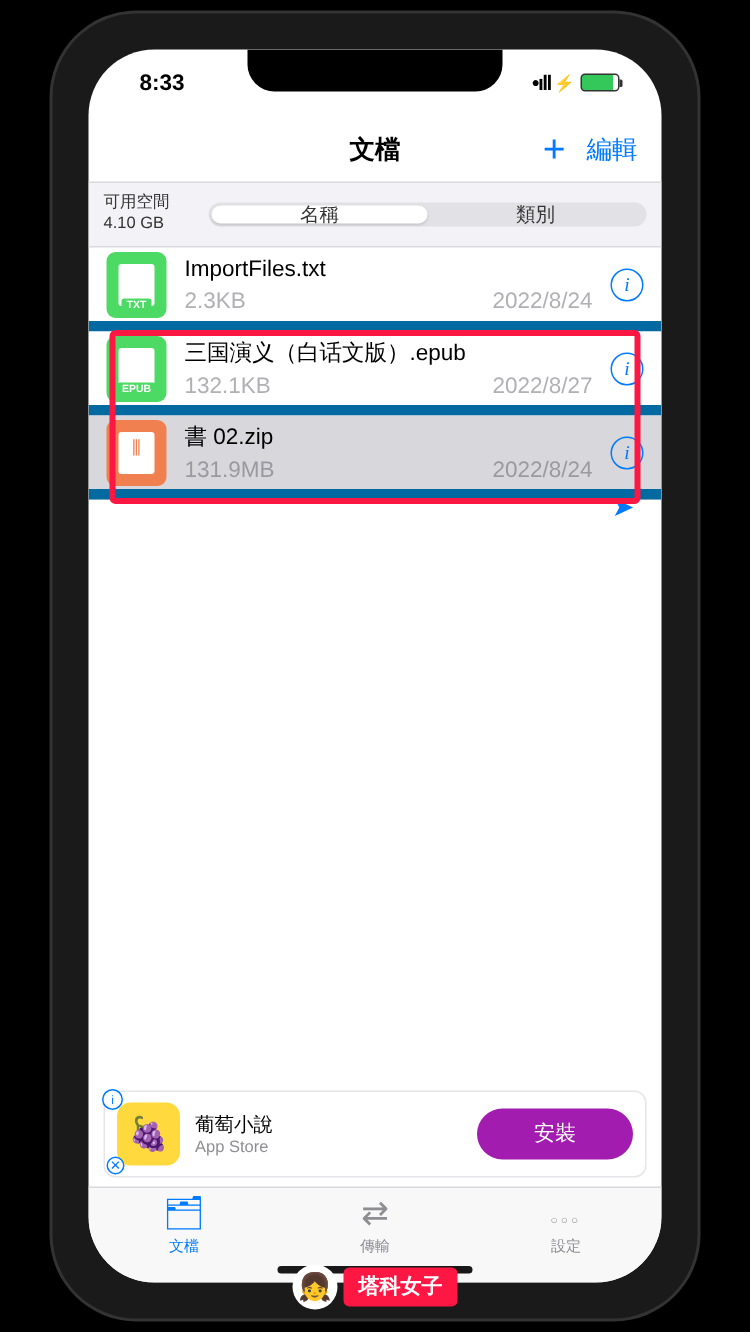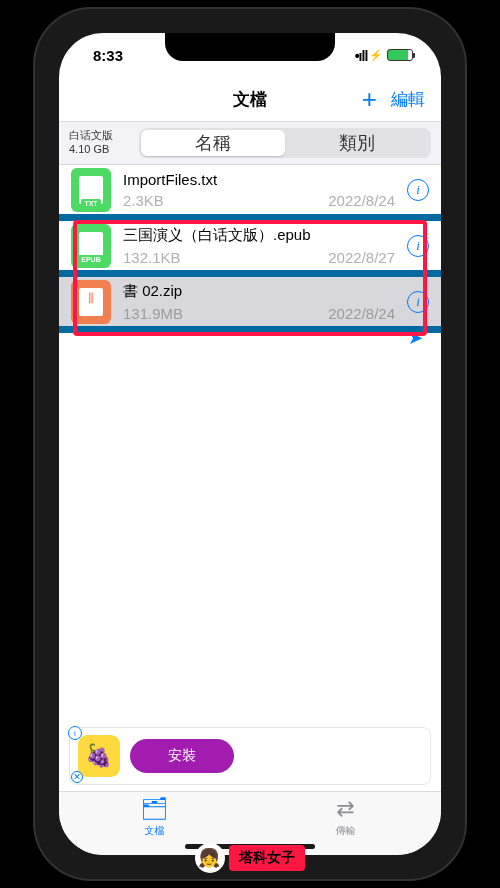--- a/index.html
+++ b/index.html
@@ -56,22 +56,22 @@
     position: absolute; right: 16px; display: flex; align-items: center; gap: 14px;
     color: #007aff; font-size: 17px;
   }
   .plus-icon { font-size: 26px; font-weight: 300; line-height: 1; }
   .subbar {
     height: 44px; background: #f2f2f7; border-top: 1px solid #d9d9de; border-bottom: 1px solid #d9d9de;
     display: flex; align-items: center; padding: 0 10px; gap: 8px;
   }
   .space-info { font-size: 11px; line-height: 1.25; color: #333; flex: 0 0 auto; min-width: 62px;}
   .segmented {
-    flex: 1; height: 30px; background: #e1e1e6; border-radius: 8px;
-    display: flex; padding: 2px; font-size: 18px;
+    flex: 1; height: 16px; background: #e1e1e6; border-radius: 8px;
+    display: flex; padding: 2px; font-size: 13px;
   }
   .seg { flex: 1; display: flex; align-items: center; justify-content: center; color: #333; border-radius: 6px; }
   .seg.active { background: #fff; box-shadow: 0 1px 2px rgba(0,0,0,0.15); font-weight: 500; }
   .filelist { flex: 1; overflow: hidden; position: relative; }
   .row {
     height: 56px; display: flex; align-items: center; padding: 0 12px; gap: 12px;
     border-bottom: 7px solid #0369a1; position: relative; background: #fff;
   }
   .row.selected { background: #d8d8dc; }
   .ficon {
@@ -153,21 +153,21 @@
   .dots::before { content: "○○○"; font-size: 8px; letter-spacing: 2px; }
   .watermark {
     position: absolute; bottom: 6px; left: 50%; transform: translateX(-50%);
     display: flex; align-items: center; gap: 4px; z-index: 60;
   }
   .wm-icon {
     width: 30px; height: 30px; background: #fff; border-radius: 50%; font-size: 18px;
     display: flex; align-items: center; justify-content: center;
   }
   .wm-text {
-    background: #ff1744; color: #000000; font-size: 14px; font-weight: 600;
+    background: #ff1744; color: #ffffff; font-size: 14px; font-weight: 600;
     padding: 4px 10px; border-radius: 4px;
   }
   .home-indicator {
     position: absolute; bottom: 6px; left: 50%; transform: translateX(-50%);
     width: 130px; height: 5px; background: #000; border-radius: 3px; opacity: 0.9;
   }
 </style>
 </head>
 <body>
 
@@ -187,21 +187,21 @@
     <div class="navbar">
       <span class="nav-title">文檔</span>
       <div class="nav-right">
         <span class="plus-icon">+</span>
         <span>編輯</span>
       </div>
     </div>
 
     <div class="subbar">
       <div class="space-info">
-        <div>白话文版</div>
+        <div>可用空間</div>
         <div>4.10 GB</div>
       </div>
       <div class="segmented">
         <div class="seg active">名稱</div>
         <div class="seg">類別</div>
       </div>
     </div>
 
     <div class="filelist">
       <div class="row">
@@ -241,31 +241,39 @@
       </div>
 
       <div class="highlight-box"></div>
       <div class="send-icon">➤</div>
     </div>
 
     <div class="ad-banner">
       <div class="ad-badge">i</div>
       <div class="ad-x">✕</div>
       <div class="ad-app">🍇</div>
+      <div class="ad-meta">
+        <div class="ad-title">葡萄小說</div>
+        <div class="ad-sub">App Store</div>
+      </div>
       <button class="ad-cta">安裝</button>
     </div>
 
     <div class="tabbar">
       <div class="tab active">
         <span class="tab-icon">🗂</span>
         <span class="tab-label">文檔</span>
       </div>
       <div class="tab">
         <span class="tab-icon">⇄</span>
         <span class="tab-label">傳輸</span>
+      </div>
+      <div class="tab">
+        <span class="tab-icon dots"></span>
+        <span class="tab-label">設定</span>
       </div>
     </div>
 
     <div class="home-indicator"></div>
   </div>
 
   <div class="watermark">
     <div class="wm-icon">👧</div>
     <div class="wm-text">塔科女子</div>
   </div>

